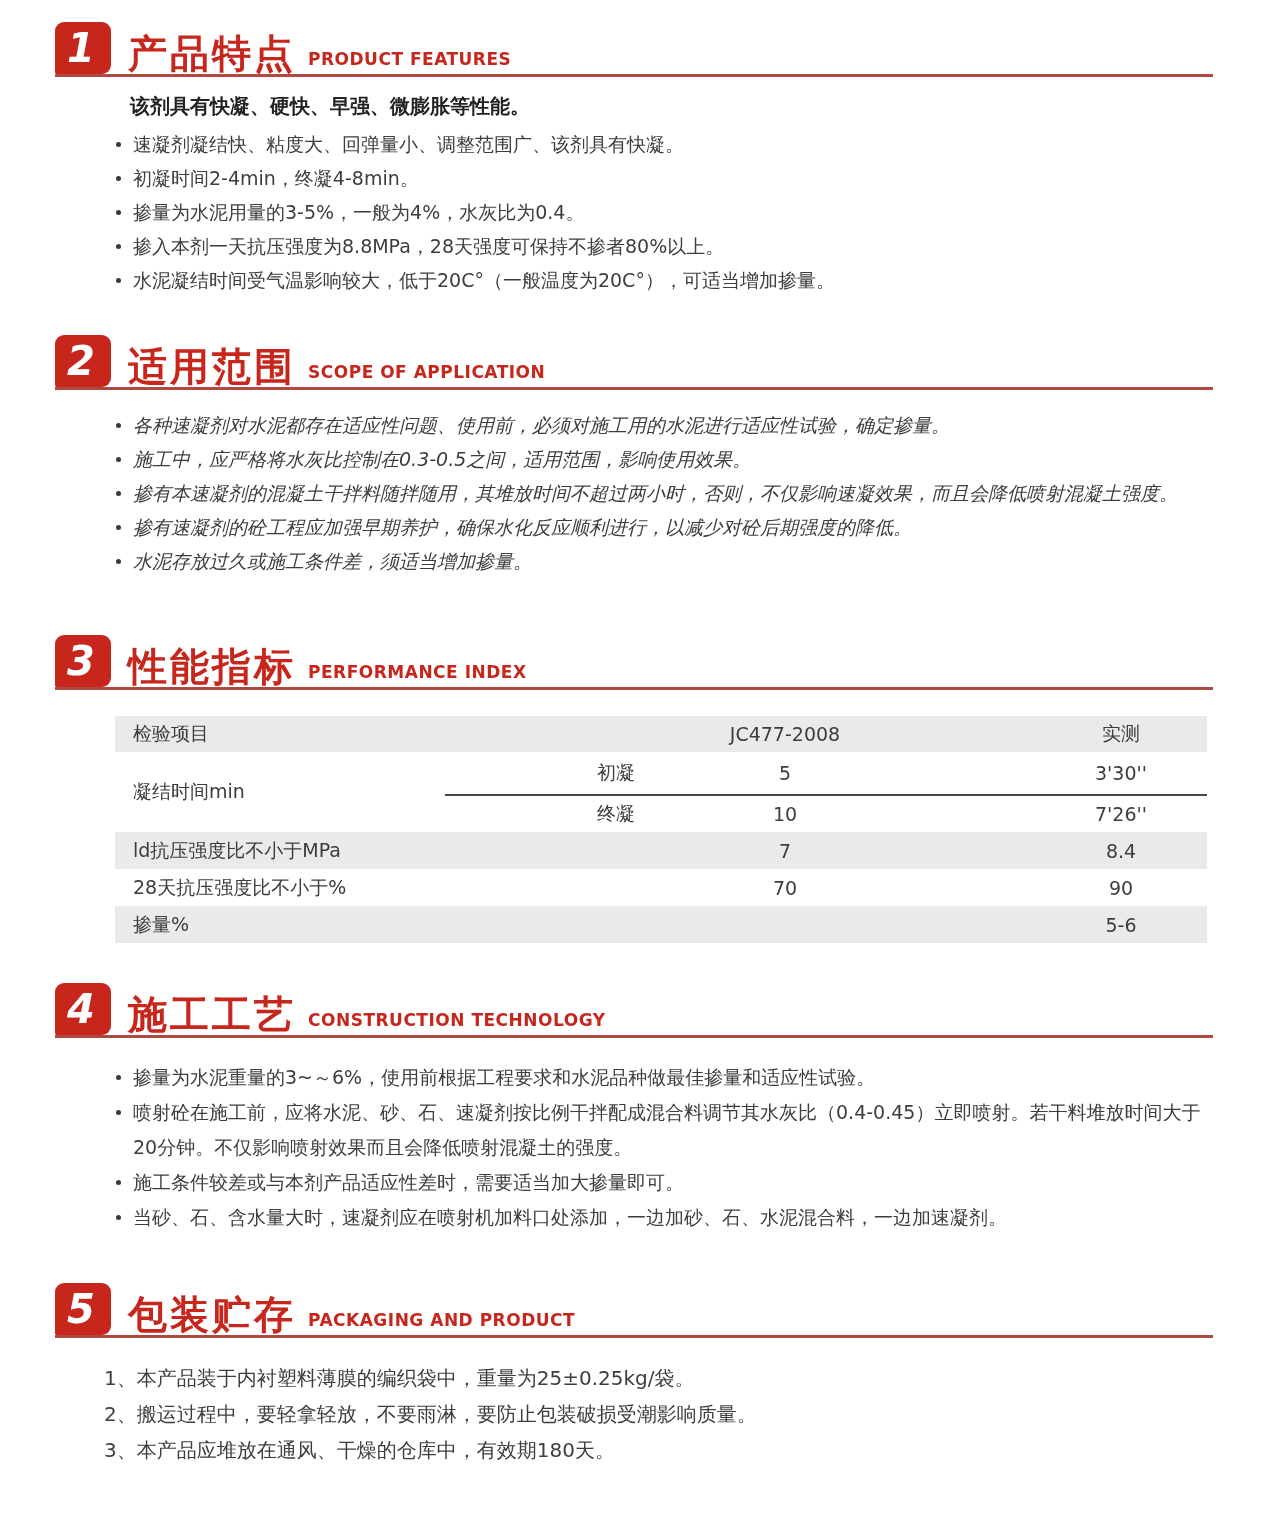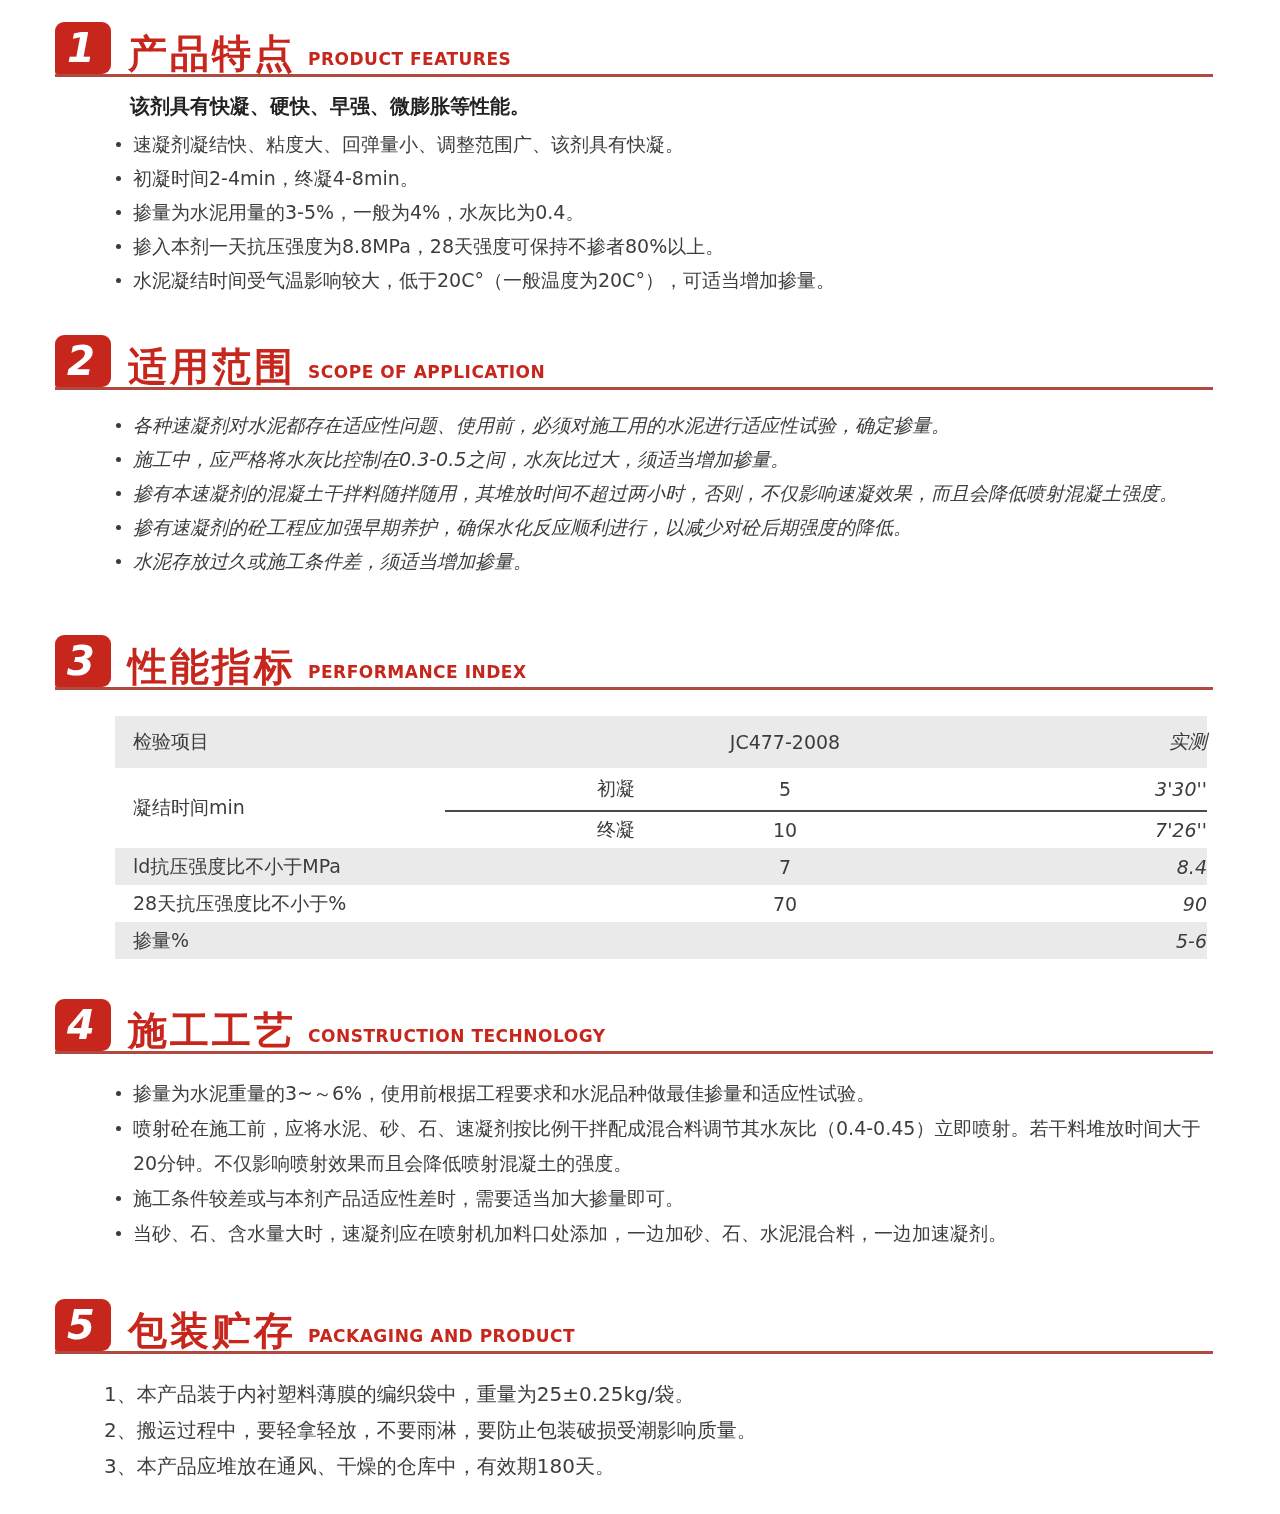--- a/index.html
+++ b/index.html
@@ -68,24 +68,24 @@
     border-collapse:collapse;table-layout:fixed;
     font-size:19px;color:#3c3c3c;
   }
   table.perf col.c1{width:330px;}
   table.perf col.c2{width:190px;}
   table.perf col.c3{width:300px;}
   table.perf col.c4{width:272px;}
   table.perf th,table.perf td{
     font-weight:normal;padding:0;height:37px;vertical-align:middle;
   }
-  table.perf thead th{height:52px;font-weight:500;}
+  table.perf thead th{height:36px;font-weight:500;}
   table.perf .left{text-align:left;padding-left:18px;}
   table.perf .center{text-align:center;margin-top:28px;}
-  table.perf .measured{text-align:right;padding-left:100px;font-style:italic;}
+  table.perf .measured{text-align:center;padding-left:100px;}
   table.perf .sub{text-align:right;padding-left:55px;}
   table.perf tr.gray, table.perf thead tr{background:var(--gray);}
   table.perf td.divider{border-bottom:2px solid #4a4a4a;}
   table.perf tr.tall td{height:43px;}
   
   .s1 .sec-header{margin-top:22px;}
   .s2 .sec-header{margin-top:38px;}
   .s2 ul.bullets{margin-top:18px;font-style:italic;}
   .s3 .sec-header{margin-top:57px;}
   .s4 .sec-header{margin-top:40px;}
@@ -116,21 +116,21 @@
 <section class="s2">
   <div class="sec-header">
     <div class="badge">
       <span>2</span>
     </div>
     <h2 class="title-zh">适用范围</h2>
     <span class="title-en">SCOPE OF APPLICATION</span>
   </div>
   <ul class="bullets">
     <li>各种速凝剂对水泥都存在适应性问题、使用前，必须对施工用的水泥进行适应性试验，确定掺量。</li>
-    <li>施工中，应严格将水灰比控制在0.3-0.5之间，水灰比过大，须适当增加掺量。</li>
+    <li>施工中，应严格将水灰比控制在0.3-0.5之间，适用范围，影响使用效果。</li>
     <li>掺有本速凝剂的混凝土干拌料随拌随用，其堆放时间不超过两小时，否则，不仅影响速凝效果，而且会降低喷射混凝土强度。</li>
     <li>掺有速凝剂的砼工程应加强早期养护，确保水化反应顺利进行，以减少对砼后期强度的降低。</li>
     <li>水泥存放过久或施工条件差，须适当增加掺量。</li>
   </ul>
 </section>
 
 <section class="s3">
   <div class="sec-header">
     <div class="badge">
       <span>3</span>

